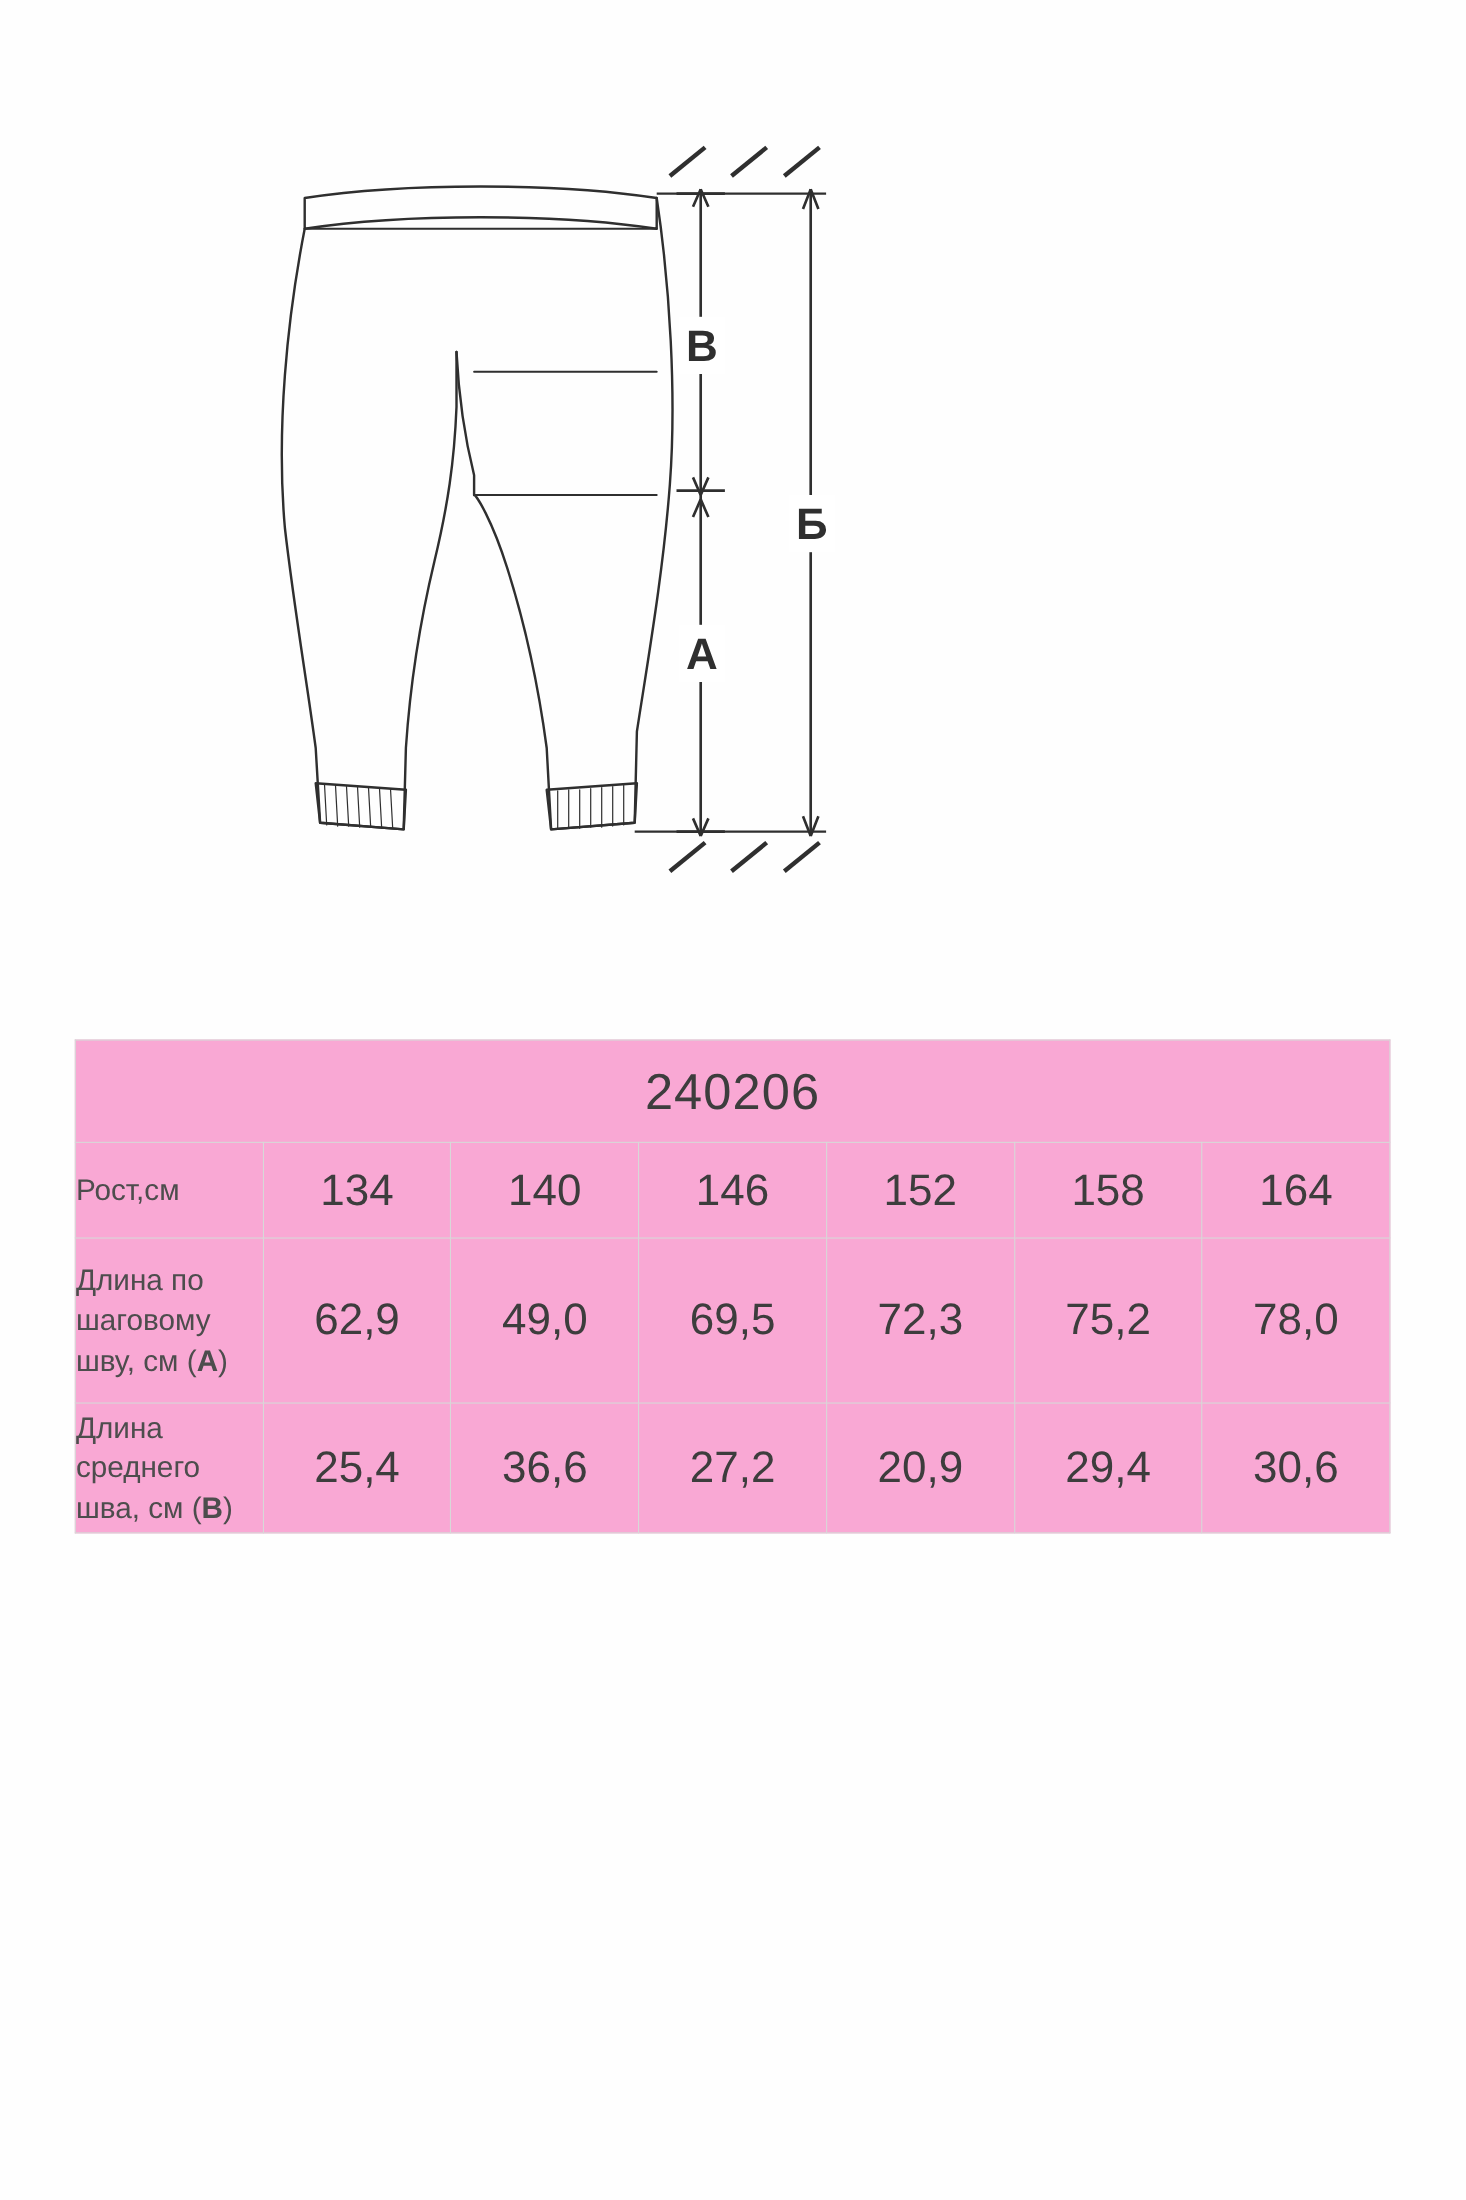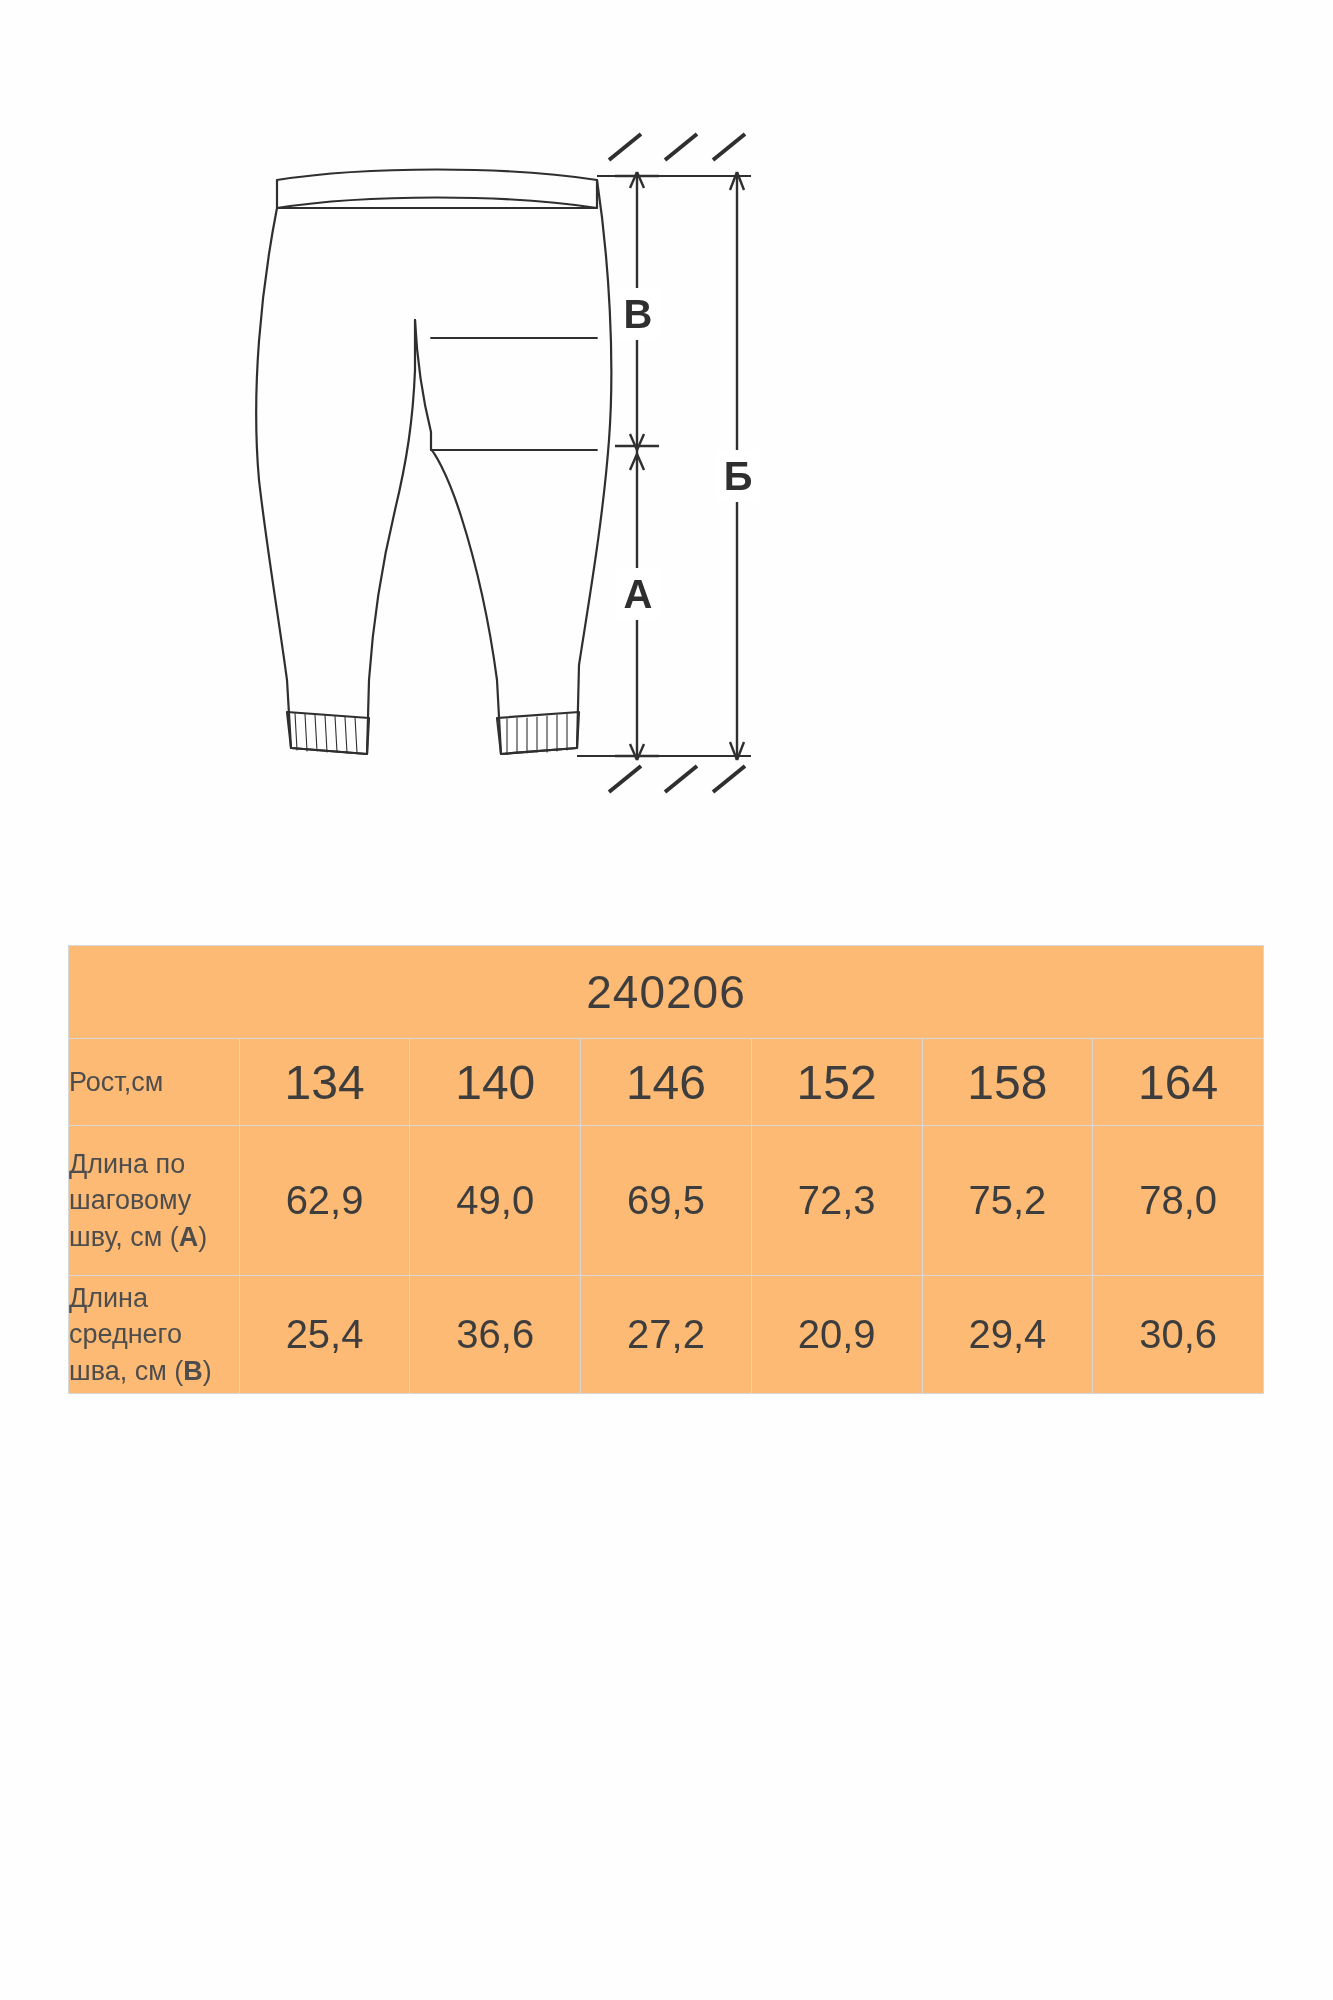--- a/index.html
+++ b/index.html
@@ -46,21 +46,21 @@
   .table-wrap {
     position: absolute;
     left: 68px;
     top: 945px;
     width: 1196px;
   }
   table.size-table {
     border-collapse: collapse;
     width: 1196px;
     table-layout: fixed;
-    background: #fdba74;
+    background: #f9a8d4;
   }
   table.size-table td,
   table.size-table th {
     border: 1px solid #d8d8d8;
     padding: 0;
     vertical-align: middle;
   }
   .title-cell {
     text-align: center;
     font-size: 46px;
@@ -80,21 +80,21 @@
   .row-label b { font-weight: 700; }
   .val-cell {
     text-align: center;
     font-size: 40px;
     color: #3d3d3d;
     font-weight: 400;
     padding: 8px 2px;
   }
   .head-cell {
     text-align: center;
-    font-size: 48px;
+    font-size: 40px;
     color: #3d3d3d;
     font-weight: 400;
     height: 86px;
   }
   .head-label {
     text-align: left;
     padding: 12px 18px;
     font-size: 27px;
     color: #4d4d4d;
   }

